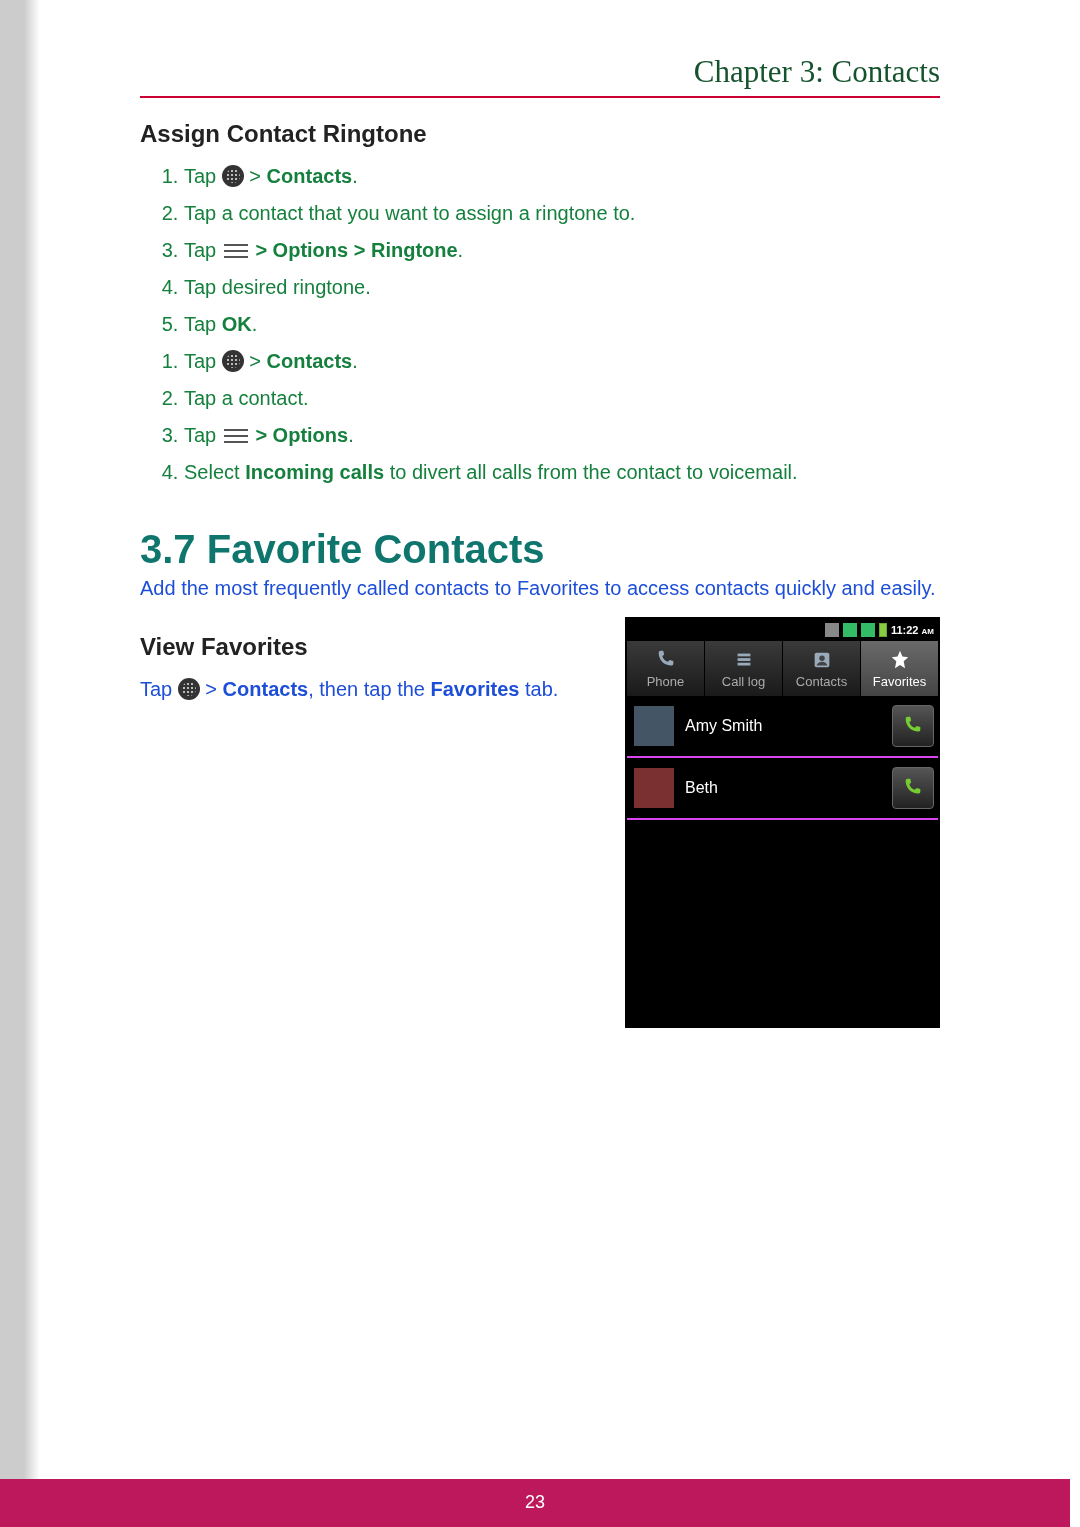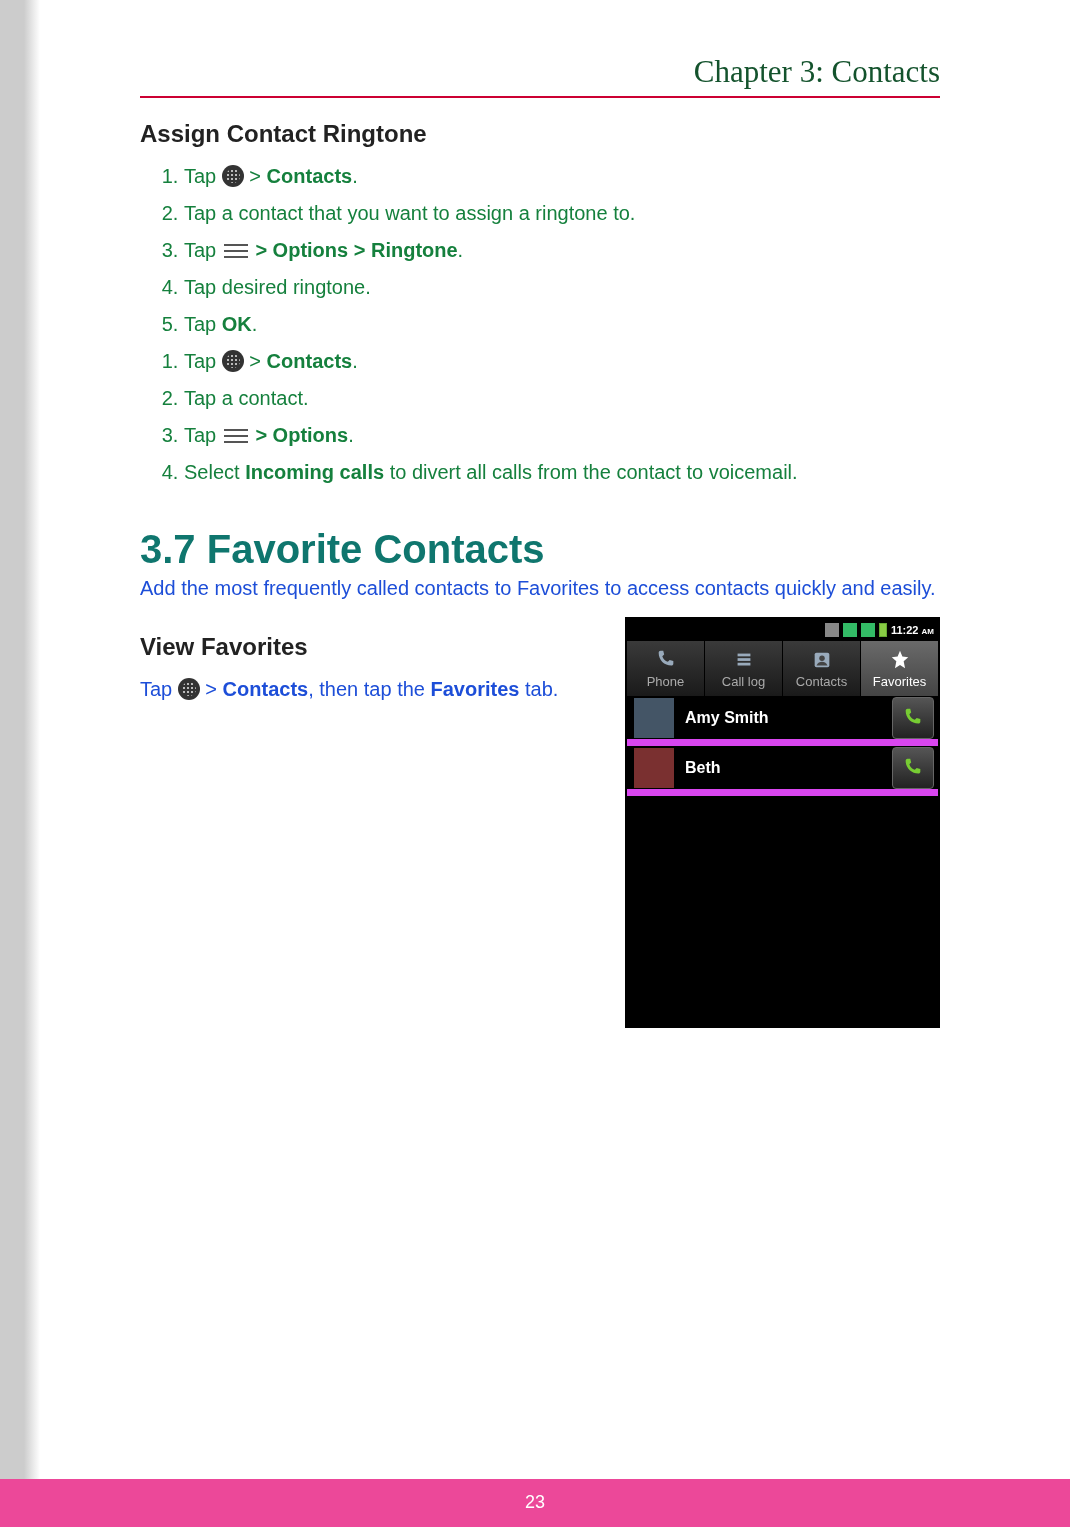--- a/index.html
+++ b/index.html
@@ -142,25 +142,24 @@
     background: linear-gradient(#6a6a6a, #444);
     color: #fff;
   }
   .tab .ticon {
     width: 24px; height: 24px;
     display:flex; align-items:center; justify-content:center;
   }
   .ticon svg { width:22px; height:22px; }
   .favlist { background:#000; min-height: 330px; }
   .favrow {
-    height: 50px;
+    height: 62px;
     display: flex;
     align-items: center;
-    border-bottom: 7px solid #d946ef;
-    font-weight: bold;
+    border-bottom: 2px solid #d946ef;
   }
   .favrow .avatar {
     width: 42px; height: 42px;
     margin: 0 6px;
     background: #456;
     border: 1px solid #000;
   }
   .favrow .avatar.a2 { background:#7a3030; }
   .favrow .name {
     flex: 1;
@@ -175,21 +174,21 @@
     border:1px solid #666;
     border-radius:4px;
     display:flex; align-items:center; justify-content:center;
   }
   .favrow .callbtn svg { width:22px; height:22px; }
   
   .footer {
     position: absolute;
     left: 0; right: 10px; bottom: 0;
     height: 48px;
-    background: #ec4899;
+    background: #be185d;
   }
   .footer .pg {
     position:absolute;
     left:0; right:0;
     bottom: 14px;
     text-align:center;
     color:#fff;
     font-size:18px;
   }
   .sidebar {

